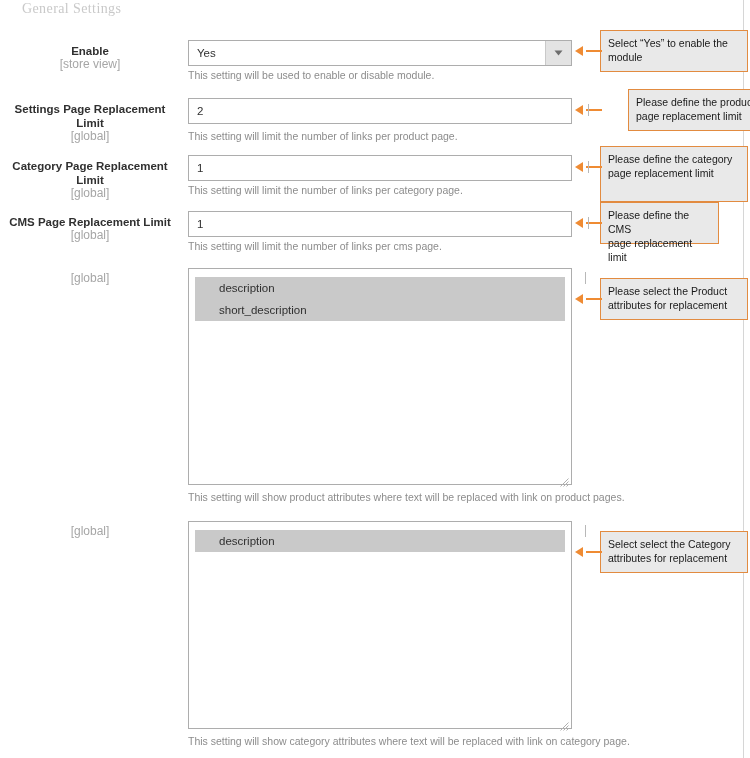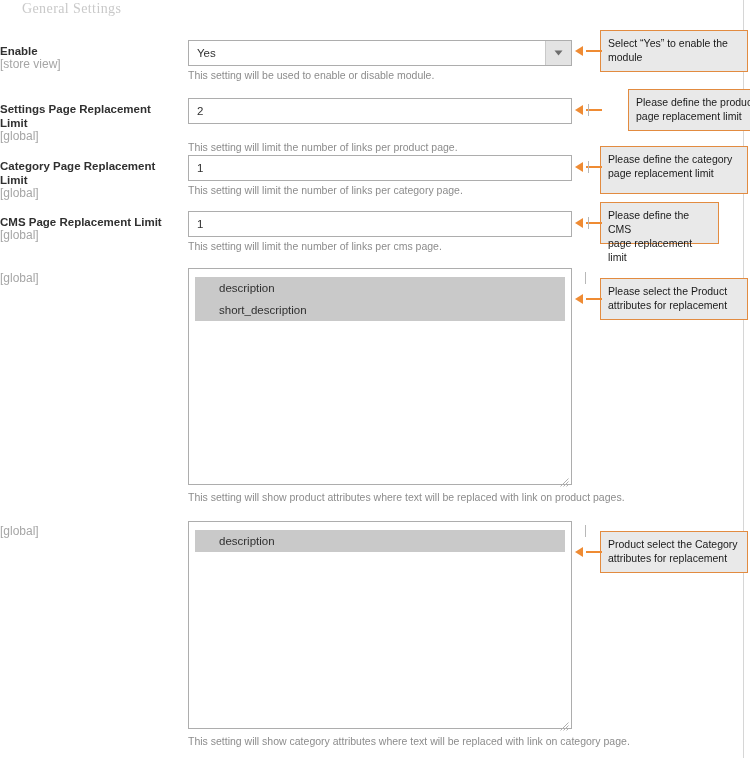--- a/index.html
+++ b/index.html
@@ -41,21 +41,21 @@
   
   .field {
     position: absolute;
     left: 0;
     width: 750px;
   }
   .field-label {
     position: absolute;
     left: 0;
     width: 180px;
-    text-align: left;
+    text-align: center;
     font-size: 11.5px;
     font-weight: bold;
     color: #303030;
     line-height: 14px;
   }
   .field-scope {
     display: block;
     font-size: 12px;
     font-weight: normal;
     color: #a6a6a6;
@@ -205,21 +205,21 @@
 
 <div class="field" style="top:98px;">
   <div class="field-label" style="top:4px;">
     <span>Settings Page Replacement Limit</span>
     <span class="field-scope">[global]</span>
   </div>
   <div class="control" style="top:0px;">
     <input class="txt-input" type="text" value="2" style="">
   </div>
 </div>
-<div class="hint" style="top:130px;margin-top:11px;">This setting will limit the number of links per product page.</div>
+<div class="hint" style="top:130px;">This setting will limit the number of links per product page.</div>
 
 <div class="field" style="top:155px;">
   <div class="field-label" style="top:4px;">
     <span>Category Page Replacement Limit</span>
     <span class="field-scope">[global]</span>
   </div>
   <div class="control" style="top:0px;">
     <input class="txt-input" type="text" value="1" style="">
   </div>
 </div>
@@ -279,21 +279,21 @@
 <div class="callout-arrow" style="left:575px; top:46px;"></div>
 
 <div class="callout" style="left:600px; top:89px; width:148px; height:42px;margin-left:28px;">
   <div>Please define the product</div>
   <div>page replacement limit</div>
 </div>
 <div class="callout-line" style="left:586px; top:109px; width:16px;"></div>
 <div class="callout-arrow" style="left:575px; top:105px;"></div>
 <div class="tick" style="left:588px; top:104px;"></div>
 
-<div class="callout" style="left:600px; top:146px; width:148px; height:48px;">
+<div class="callout" style="left:600px; top:146px; width:148px; height:56px;">
   <div>Please define the category</div>
   <div>page replacement limit</div>
 </div>
 <div class="callout-line" style="left:586px; top:166px; width:16px;"></div>
 <div class="callout-arrow" style="left:575px; top:162px;"></div>
 <div class="tick" style="left:588px; top:161px;"></div>
 
 <div class="callout" style="left:600px; top:202px; width:119px; height:42px;">
   <div>Please define the CMS</div>
   <div>page replacement limit</div>
@@ -304,18 +304,18 @@
 
 <div class="callout" style="left:600px; top:278px; width:148px; height:42px;">
   <div>Please select the Product</div>
   <div>attributes for replacement</div>
 </div>
 <div class="callout-line" style="left:586px; top:298px; width:16px;"></div>
 <div class="callout-arrow" style="left:575px; top:294px;"></div>
 <div class="tick" style="left:585px; top:272px;"></div>
 
 <div class="callout" style="left:600px; top:531px; width:148px; height:42px;">
-  <div>Product select the Category</div>
+  <div>Select select the Category</div>
   <div>attributes for replacement</div>
 </div>
 <div class="callout-line" style="left:586px; top:551px; width:16px;"></div>
 <div class="callout-arrow" style="left:575px; top:547px;"></div>
 <div class="tick" style="left:585px; top:525px;"></div>
 
 </body></html>

